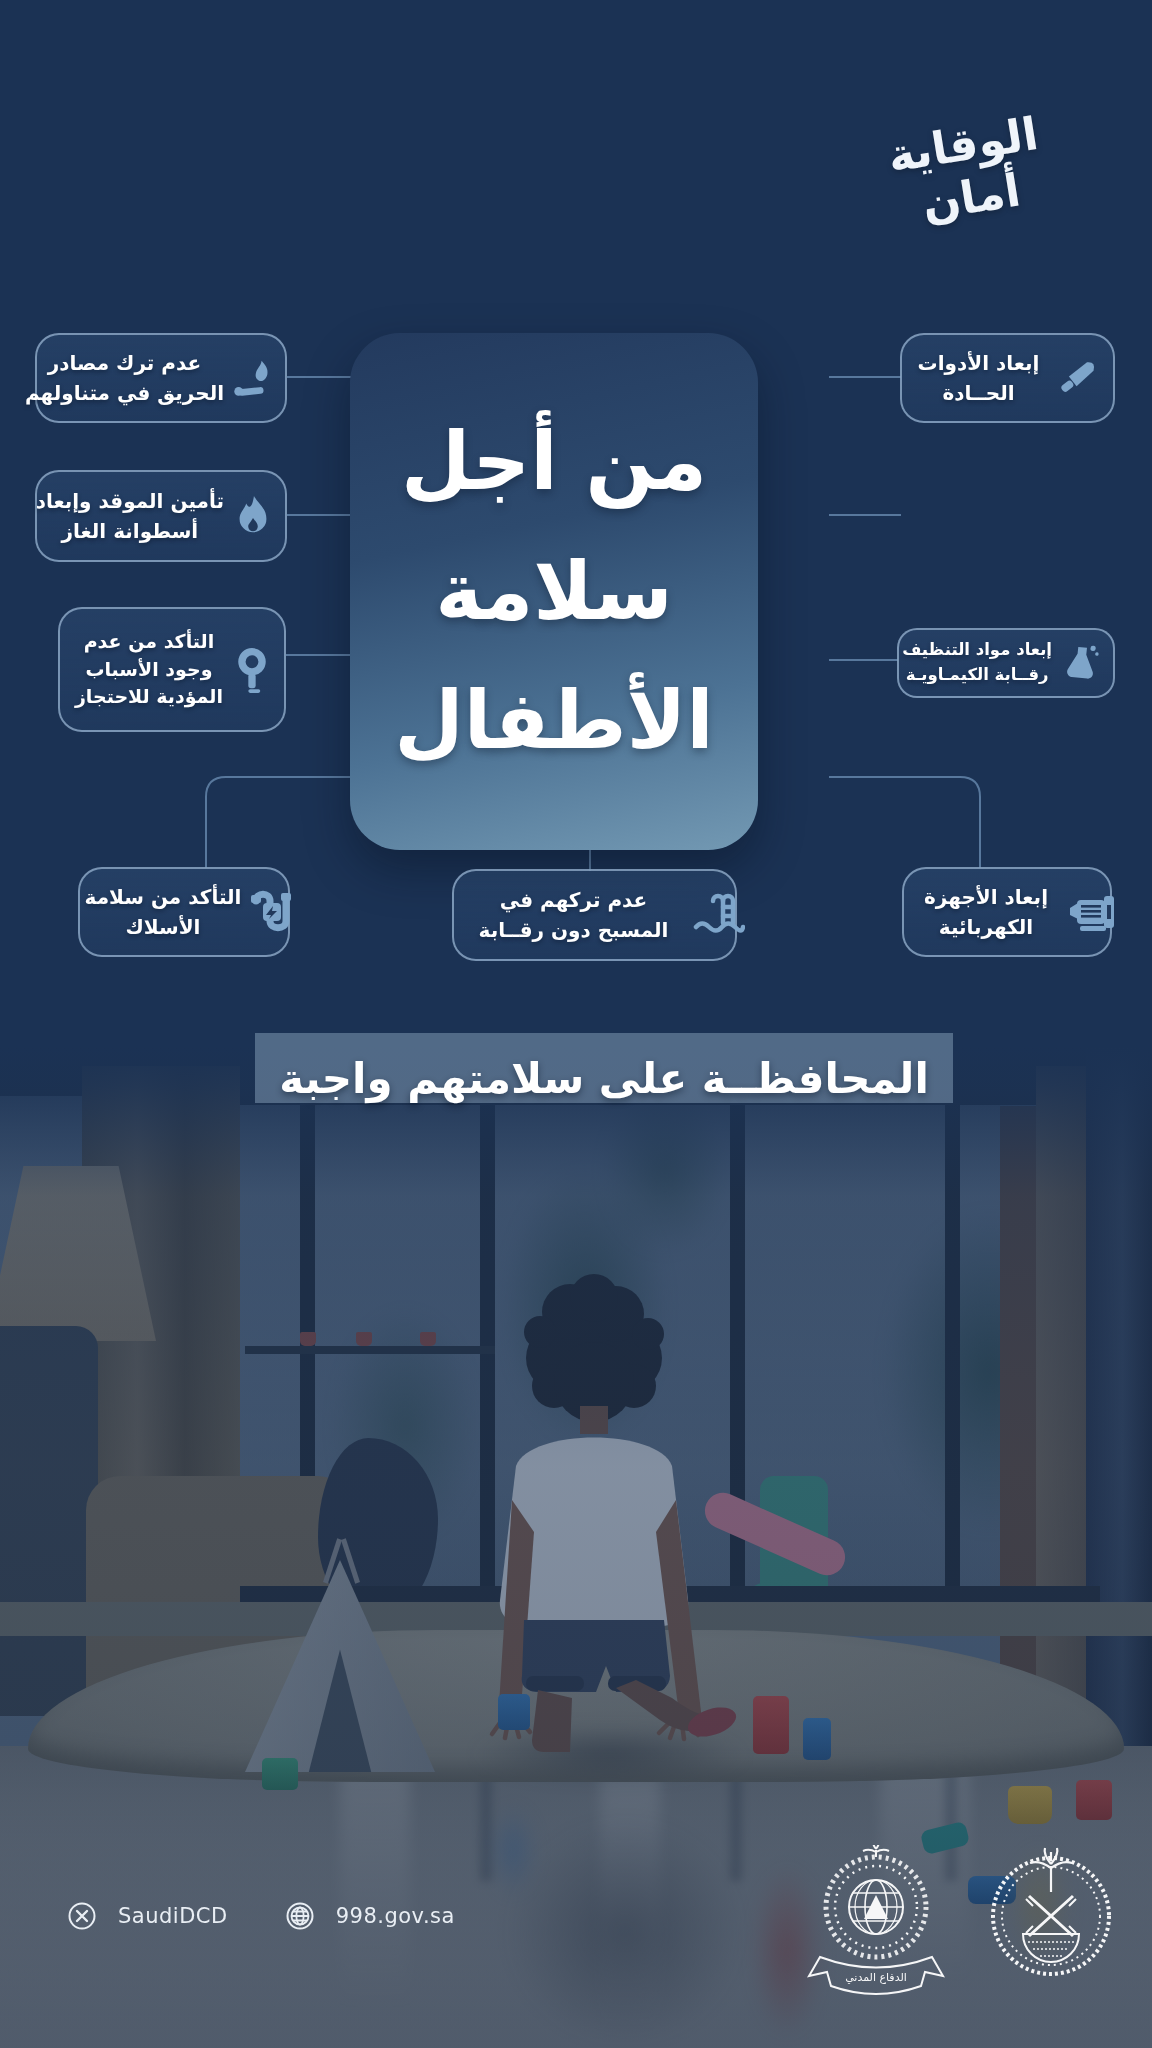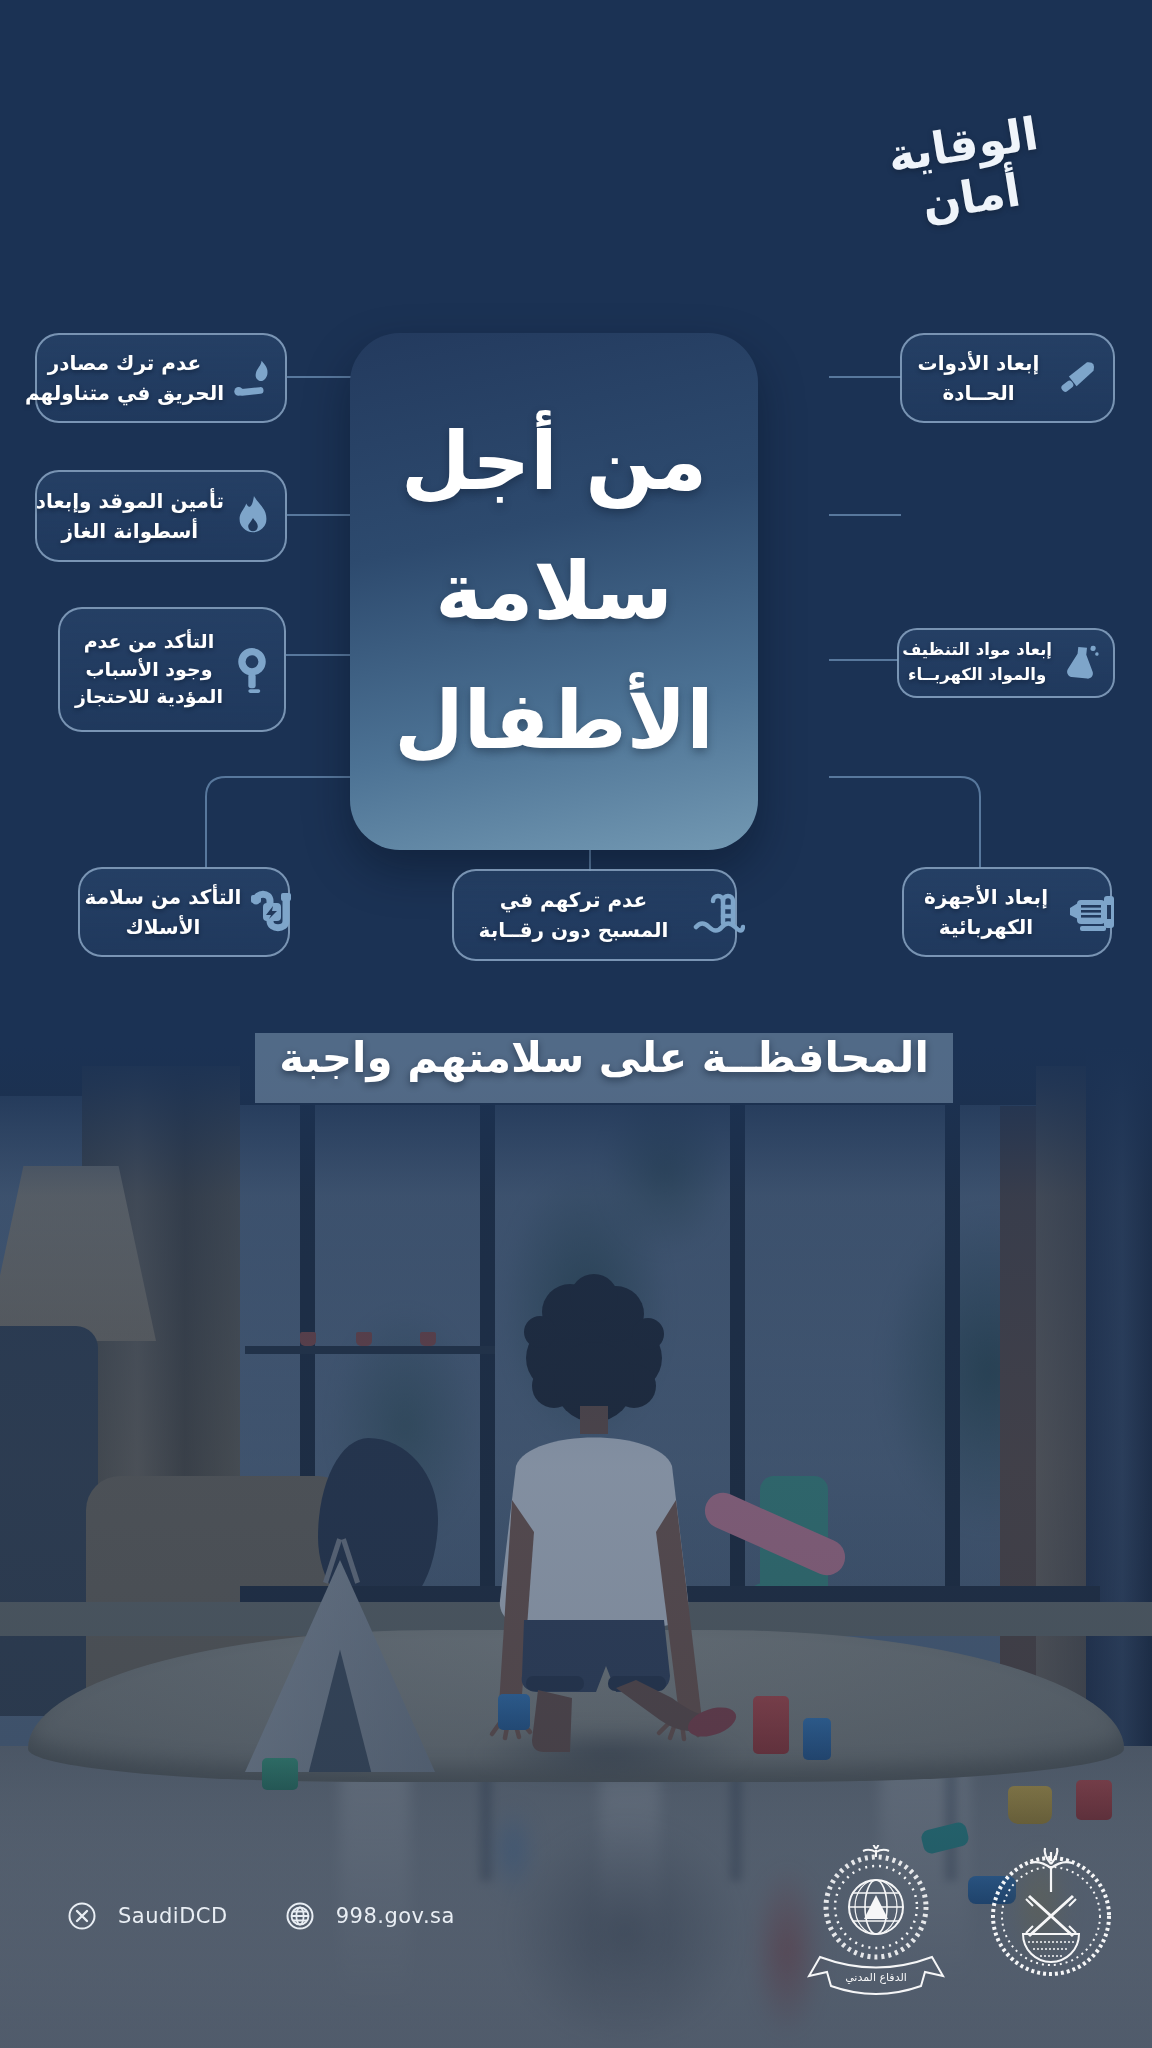--- a/index.html
+++ b/index.html
@@ -45,21 +45,21 @@
   .t-r2{left:900px;top:470px;width:215px;height:92px;}
   .t-r3{left:897px;top:628px;width:218px;height:70px;border-radius:20px;}
   .t-r3 .tip-text{font-size:16.5px;line-height:1.5;margin-left:16px;}
   .t-b1{left:78px; top:867px;width:212px;height:90px;}
   .t-b2{left:452px;top:869px;width:285px;height:92px;}
   .t-b3{left:902px;top:867px;width:210px;height:90px;}
   .t-b1 .tip-icon,.t-b2 .tip-icon,.t-b3 .tip-icon{margin-right:-16px;}
   
   .banner{
     left:255px;top:1033px;width:698px;height:70px;z-index:6;
-    background:rgba(158,183,208,.42);display:flex;align-items:flex-start;justify-content:center;
+    background:rgba(158,183,208,.42);display:flex;align-items:flex-end;justify-content:center;
   }
   .banner span{position:static;color:#fff;font-weight:bold;font-size:42px;white-space:nowrap;
     text-shadow:0 3px 7px rgba(5,15,30,.45);}
   
   .photo{left:0;top:1046px;width:1152px;height:1002px;background:#5d6f84;z-index:1;}
   .ph-wall{left:0;top:0;width:1152px;height:70px;background:#202b3a;}
   .ph-glass{left:0;top:50px;width:1152px;height:510px;
     background:linear-gradient(180deg,#687b90 0%,#5d6f84 55%,#536579 100%);}
   .palm{filter:blur(7px);border-radius:50%;}
   .p1{left:500px;top:120px;width:170px;height:280px;background:radial-gradient(ellipse,rgba(50,78,80,.85),rgba(50,78,80,0) 70%);}
@@ -231,21 +231,21 @@
       <svg width="42" height="44" viewBox="0 0 48 48">
           <g class="ic" fill="#7ea5ca" transform="rotate(6 24 24)">
         <path d="M19 6h10v8l9 18a6 6 0 0 1-5 9H15a6 6 0 0 1-5-9l9-18z"></path>
         <circle cx="36" cy="6" r="3"></circle>
             <circle cx="41" cy="12" r="2"></circle>
       </g>
         </svg>
     </div>
     <div class="tip-text">
       <span class="tip-line">إبعاد مواد التنظيف</span>
-      <span class="tip-line">والمواد الكهربــاء</span>
+      <span class="tip-line">رقــابة الكيمـاويـة</span>
     </div>
   </div>
 
   <div class="tip-box t-b1">
     <div class="tip-icon">
       <svg width="52" height="50" viewBox="0 0 52 50">
         <path d="M10 14 C10 5 24 5 24 14 L24 34 C24 43 40 43 40 34 L40 12" stroke="#7ea5ca" stroke-width="7" fill="none" stroke-linecap="round"></path>
         <rect class="ic" x="5" y="8" width="10" height="8" rx="2"></rect>
         <rect class="ic" x="35" y="6" width="10" height="8" rx="2"></rect>
         <rect class="ic" x="17" y="16" width="18" height="18" rx="4"></rect>

